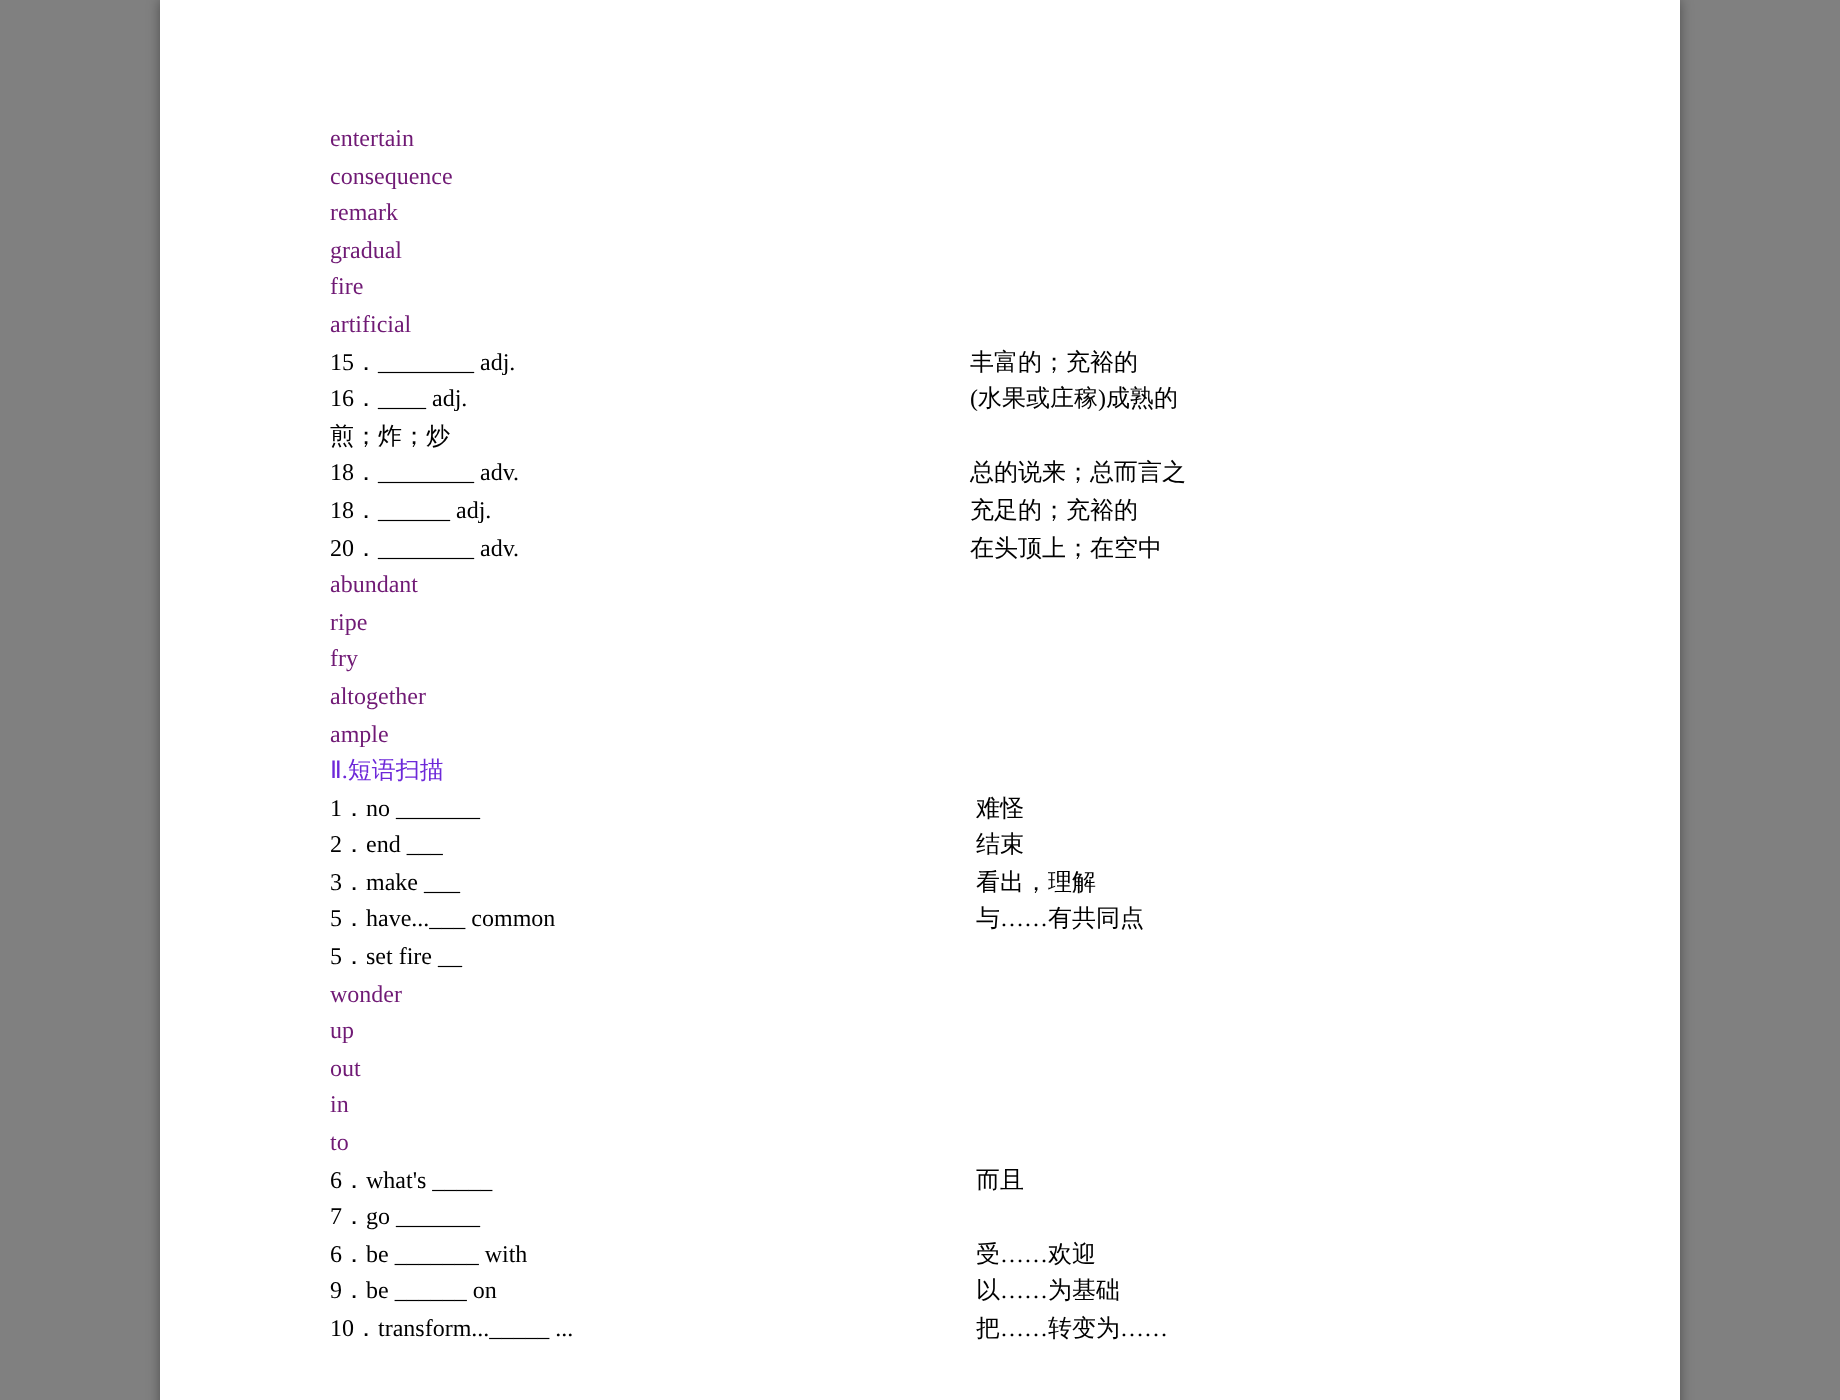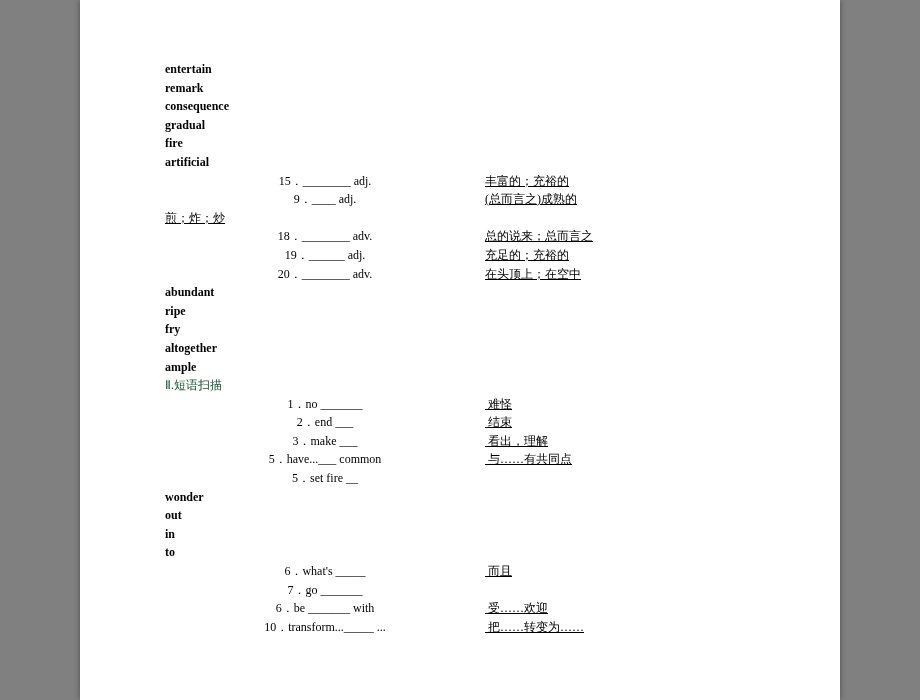--- a/index.html
+++ b/index.html
@@ -15,73 +15,71 @@
     background: #ffffff;
     width: 760px;
     min-height: 700px;
     padding: 60px 85px 40px 85px;
     box-sizing: border-box;
     box-shadow: 0 0 6px rgba(0,0,0,0.4);
   }
   .line {
     line-height: 1.55;
     white-space: pre;
-    color: #14532d;
+    color: #6d28d9;
   }
   .red {
-    color: #000000;
-    font-weight: bold;
+    color: #701a75;
+    font-weight: normal;
   }
   .two-col {
     display: flex;
     line-height: 1.55;
   }
   .two-col .left {
     width: 320px;
     white-space: pre;
-    text-align: center;
   }
   .two-col .right {
     flex: 1;
     white-space: pre;
-    text-decoration: underline;
   }
 </style>
 </head>
 <body>
 
 <div class="page">
 
   <div>
     <div class="line red">entertain</div>
+    <div class="line red">consequence</div>
     <div class="line red">remark</div>
-    <div class="line red">consequence</div>
     <div class="line red">gradual</div>
     <div class="line red">fire</div>
     <div class="line red">artificial</div>
   </div>
 
   <div>
     <div class="two-col">
         <div class="left">15．________ adj.</div>
         <div class="right">丰富的；充裕的</div>
       </div>
     <div class="two-col">
-        <div class="left">9．____ adj.</div>
-        <div class="right">(总而言之)成熟的</div>
+        <div class="left">16．____ adj.</div>
+        <div class="right">(水果或庄稼)成熟的</div>
       </div>
     <div class="two-col">
         <div class="right">煎；炸；炒</div>
       </div>
     <div class="two-col">
         <div class="left">18．________ adv.</div>
         <div class="right">总的说来；总而言之</div>
       </div>
     <div class="two-col">
-        <div class="left">19．______ adj.</div>
+        <div class="left">18．______ adj.</div>
         <div class="right">充足的；充裕的</div>
       </div>
     <div class="two-col">
         <div class="left">20．________ adv.</div>
         <div class="right">在头顶上；在空中</div>
       </div>
   </div>
 
   <div>
     <div class="line red">abundant</div>
@@ -110,36 +108,41 @@
         <div class="left">5．have...___ common</div>
         <div class="right"> 与……有共同点</div>
       </div>
     <div class="two-col">
         <div class="left">5．set fire __</div>
       </div>
   </div>
 
   <div>
     <div class="line red">wonder</div>
+    <div class="line red">up</div>
     <div class="line red">out</div>
     <div class="line red">in</div>
     <div class="line red">to</div>
   </div>
 
   <div>
     <div class="two-col">
         <div class="left">6．what's _____</div>
         <div class="right"> 而且</div>
       </div>
     <div class="two-col">
         <div class="left">7．go _______</div>
       </div>
     <div class="two-col">
         <div class="left">6．be _______ with</div>
         <div class="right"> 受……欢迎</div>
       </div>
     <div class="two-col">
+        <div class="left">9．be ______ on</div>
+        <div class="right"> 以……为基础</div>
+      </div>
+    <div class="two-col">
         <div class="left">10．transform..._____ ...</div>
         <div class="right"> 把……转变为……</div>
       </div>
   </div>
 
 </div>
 
 </body></html>

